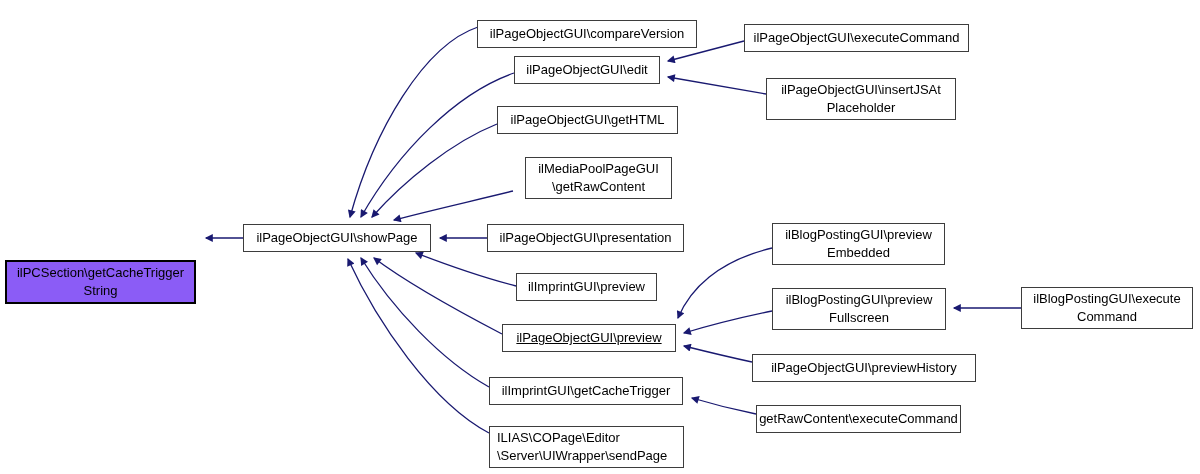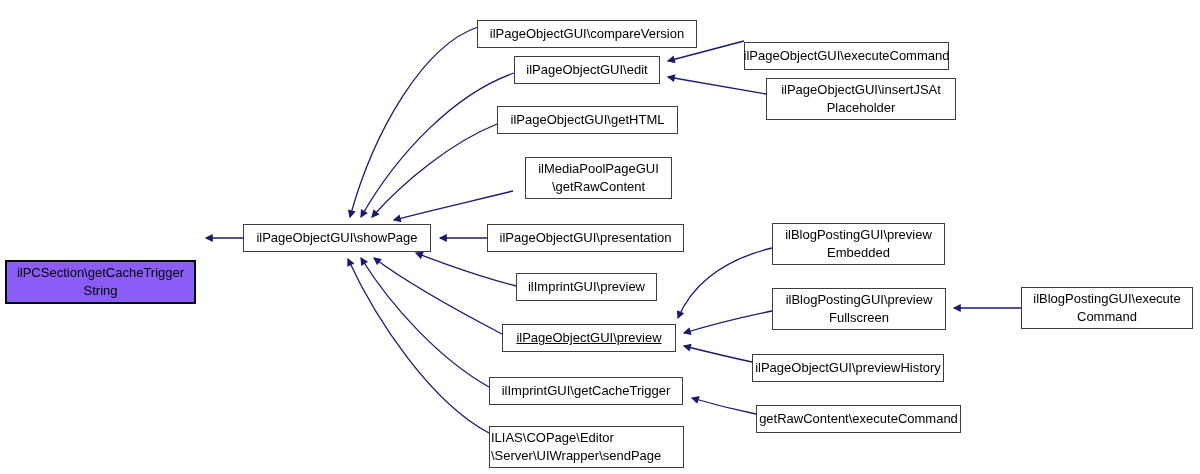--- a/index.html
+++ b/index.html
@@ -21,38 +21,38 @@
     font-size:13px;line-height:1.35;
     text-align:center;
     white-space:pre-line;
     cursor:pointer;
   }
   .node.hl{
     background:#bfbfbf;
     border:2px solid #000000;
     cursor:default;
   }
-  .node.align-left{justify-content:flex-start;text-align:left;padding-left:1px;}
+  .node.align-left{justify-content:flex-start;text-align:left;padding-left:7px;}
   
   .n0 {left:5px;   top:216px; width:191px; height:44px;}
   .n1 {left:243px; top:224px; width:188px; height:28px;}
   .n2 {left:477px; top:4px;   width:220px; height:28px;margin-top:16px;}
   .n3 {left:514px; top:56px;  width:146px; height:28px;}
   .n4 {left:497px; top:106px; width:181px; height:28px;}
   .n5 {left:513px; top:157px; width:147px; height:42px;margin-left:12px;}
   .n6 {left:487px; top:224px; width:197px; height:28px;}
   .n7 {left:516px; top:273px; width:141px; height:28px;}
   .n8 {left:502px; top:324px; width:174px; height:28px;text-decoration:underline;}
   .n9 {left:489px; top:377px; width:194px; height:28px;}
   .n10{left:489px; top:426px; width:195px; height:42px;}
-  .n11{left:744px; top:42px;  width:205px; height:28px;}
+  .n11{left:744px; top:24px;  width:225px; height:28px;}
   .n12{left:766px; top:78px;  width:190px; height:42px;}
   .n13{left:772px; top:223px; width:173px; height:42px;}
   .n14{left:772px; top:288px; width:174px; height:42px;}
-  .n15{left:752px; top:354px; width:192px; height:28px;}
+  .n15{left:752px; top:354px; width:224px; height:28px;}
   .n16{left:756px; top:405px; width:205px; height:28px;}
   .n17{left:1021px;top:287px; width:172px; height:42px;}
   .edge{fill:none;stroke:#191970;stroke-width:1.3;}
 </style>
 </head>
 <body>
 
 <div class="canvas">
 
   <svg class="edges" width="1200" height="474" viewBox="0 0 1200 474" xmlns="http://www.w3.org/2000/svg">

